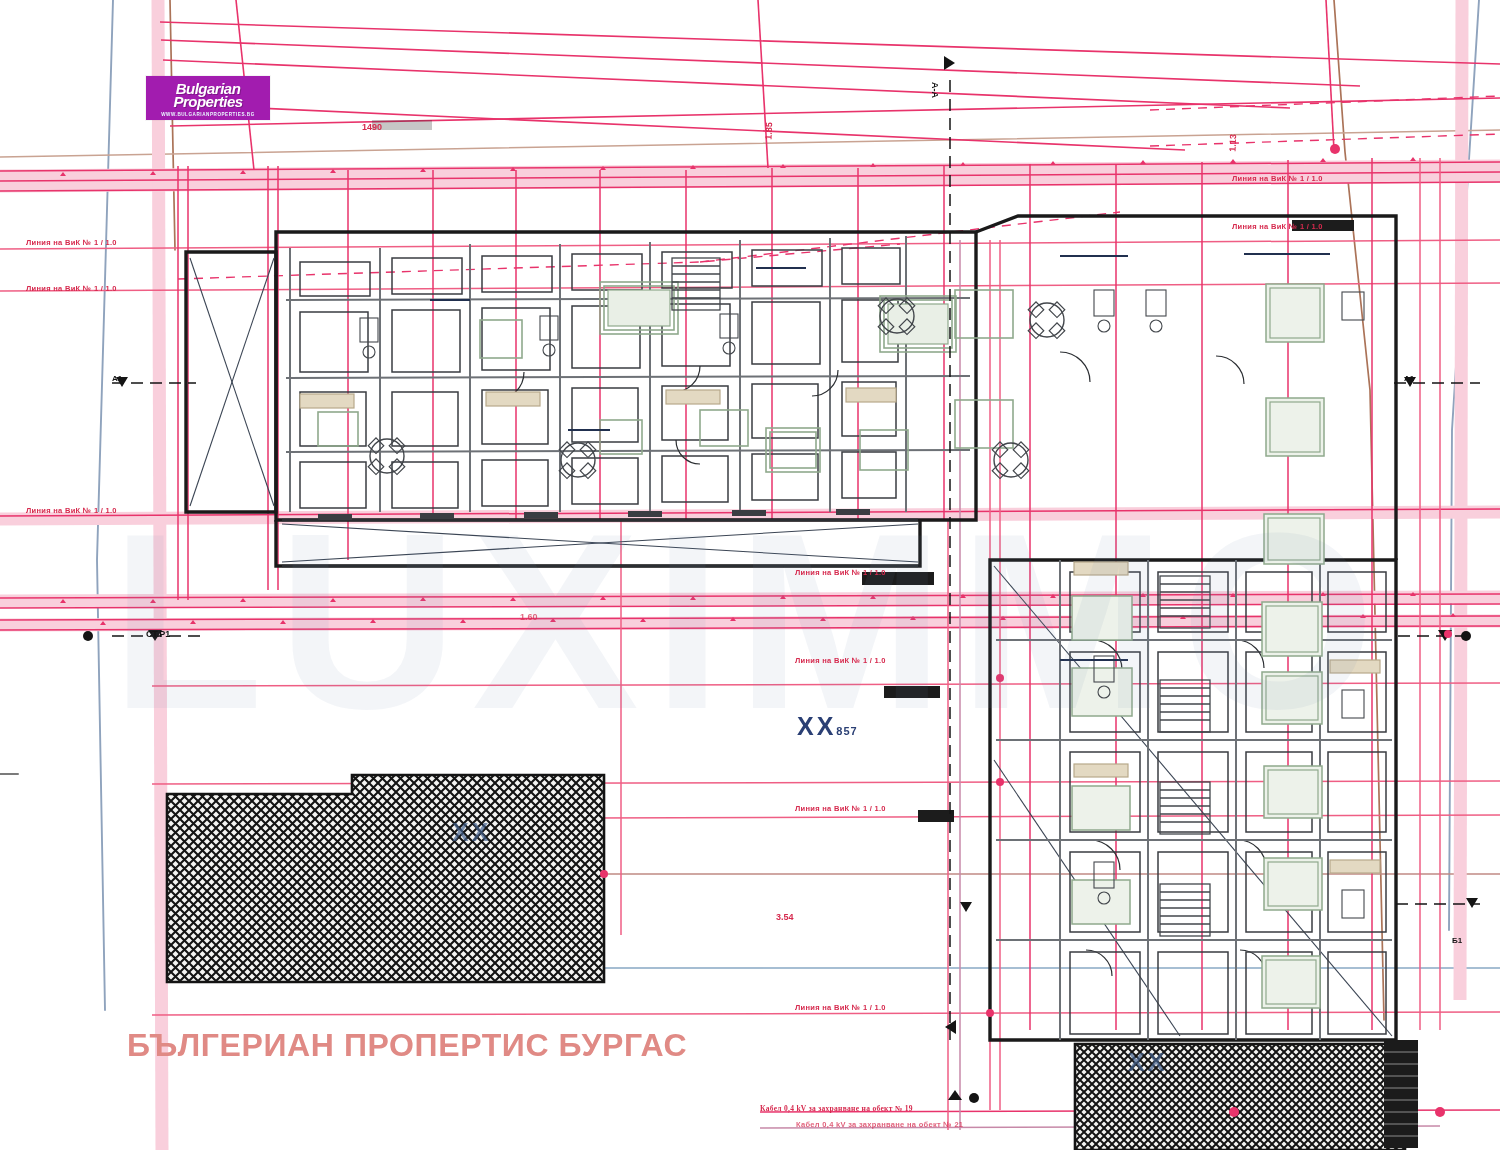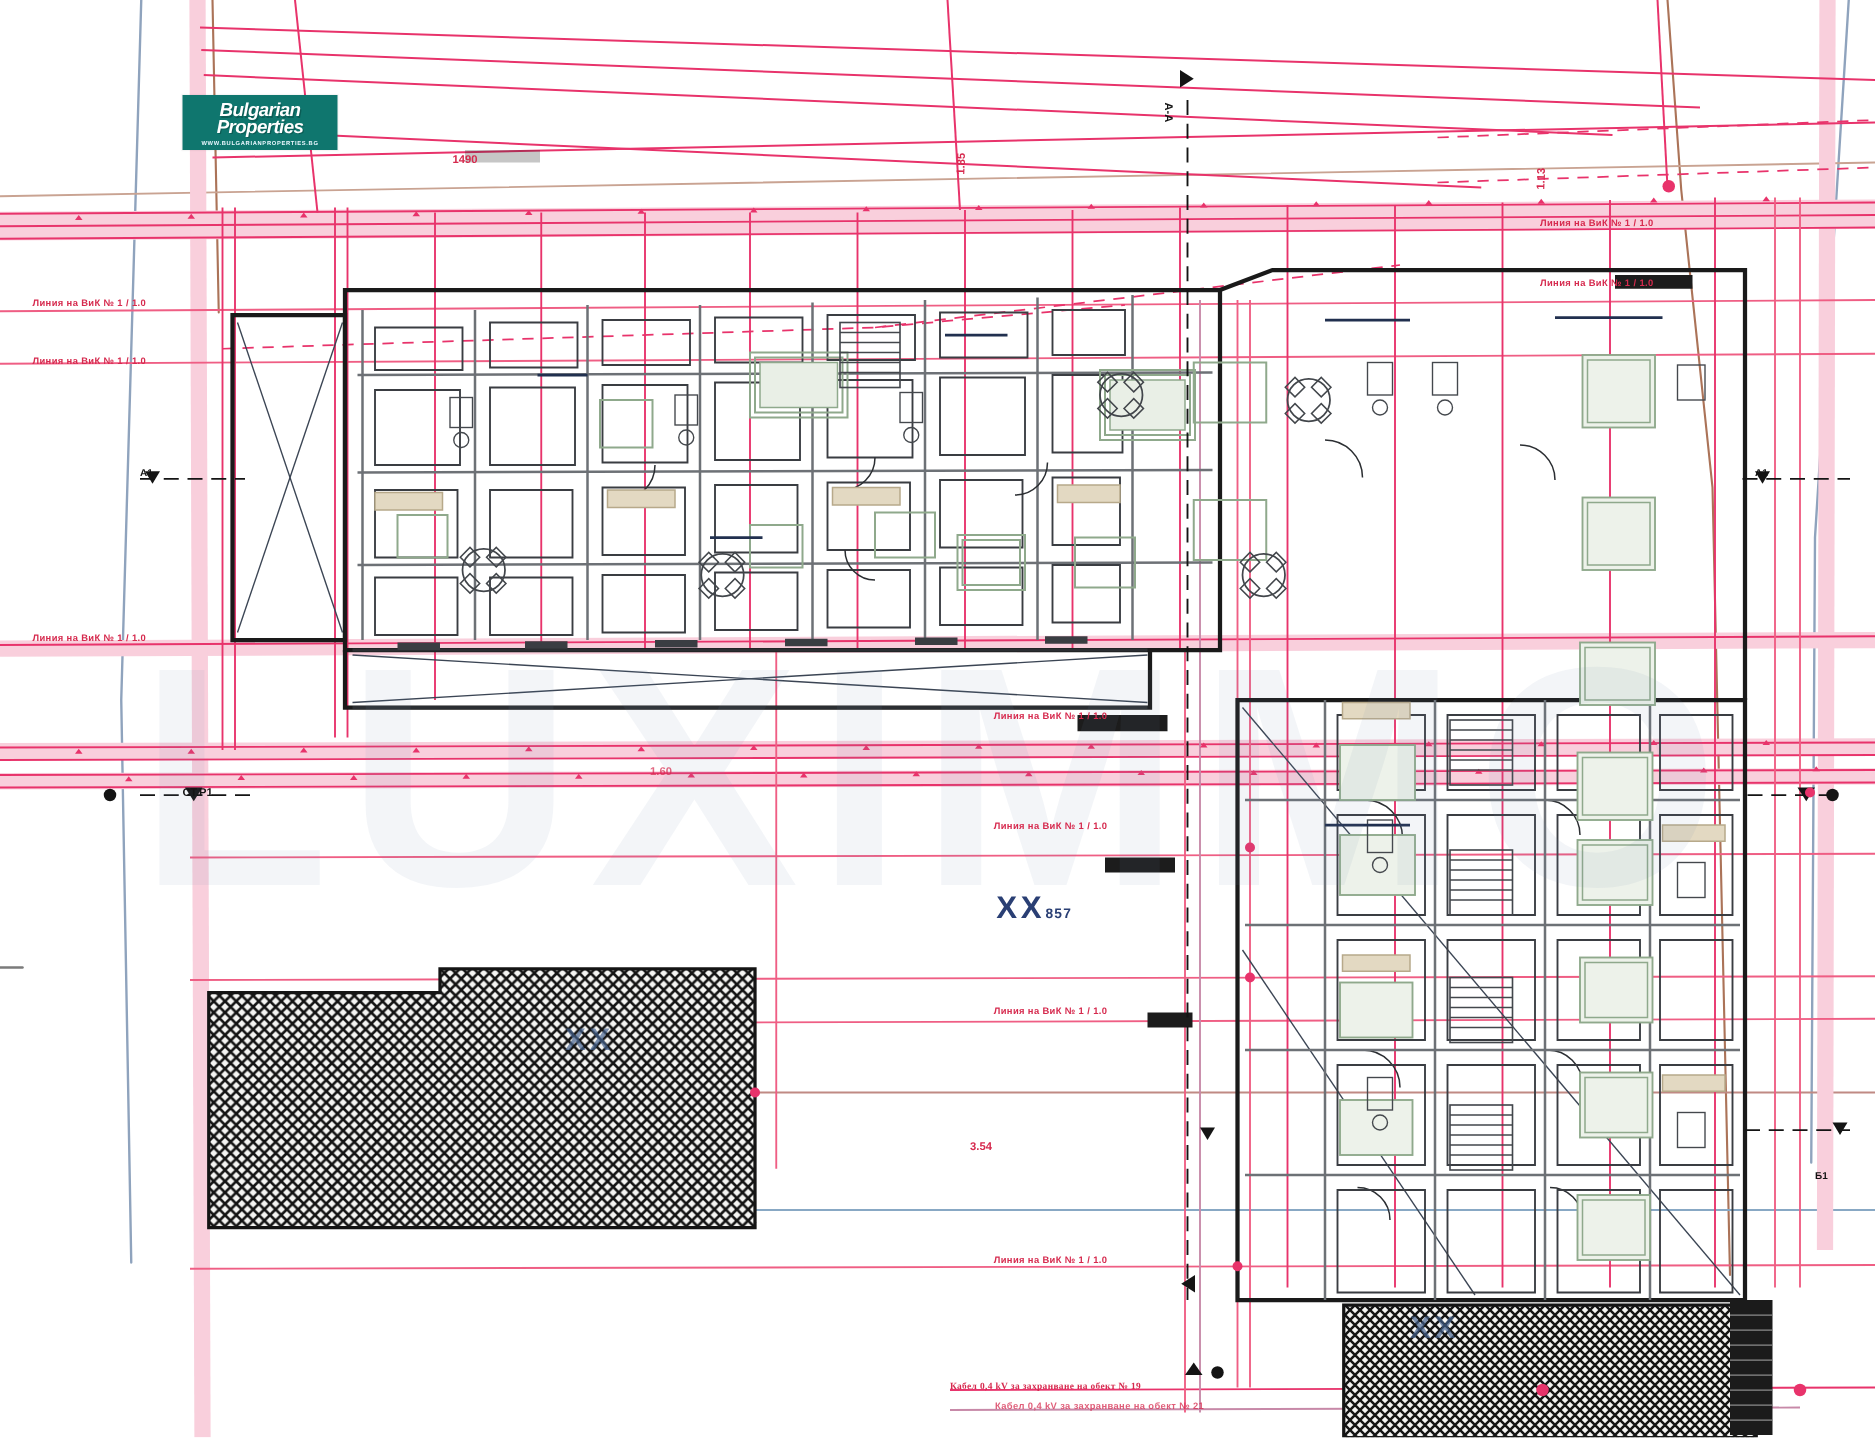--- a/index.html
+++ b/index.html
@@ -27,21 +27,21 @@
     white-space:nowrap;
     margin-top:37px;
   }
 
   
   #plan{position:absolute;left:0;top:0;z-index:2;}
 
   
   #logo{
     position:absolute;left:146px;top:76px;width:124px;height:44px;
-    background:#0f766e;z-index:20;
+    background:#a21caf;z-index:20;
     display:flex;flex-direction:column;align-items:center;justify-content:center;
     box-shadow:0 0 0 1px rgba(0,0,0,0.04);
   }
   #logo .l1{
     color:#ffffff;font-weight:700;font-style:italic;
     font-size:15px;line-height:13px;letter-spacing:-0.5px;
     text-shadow:1px 1px 0 rgba(0,0,0,0.22);
     font-family:"Liberation Sans",sans-serif;
     margin-top:2px;
   }
@@ -598,14 +598,15 @@
   <div class="lbl" style="left:112px;top:374px;font-size:8px;font-weight:700;color:#141414;">А1</div>
   <div class="lbl" style="left:1404px;top:374px;font-size:8px;font-weight:700;color:#141414;">А1</div>
   <div class="lbl" style="left:1452px;top:936px;font-size:8px;font-weight:700;color:#141414;">Б1</div>
 
   <div id="logo">
     <div class="l1">Bulgarian</div>
     <div class="l2">Properties</div>
     <div class="l3">WWW.BULGARIANPROPERTIES.BG</div>
   </div>
 
+  <div id="brand">БЪЛГЕРИАН ПРОПЕРТИС БУРГАС</div>
 
 </div>
 
 </body></html>

